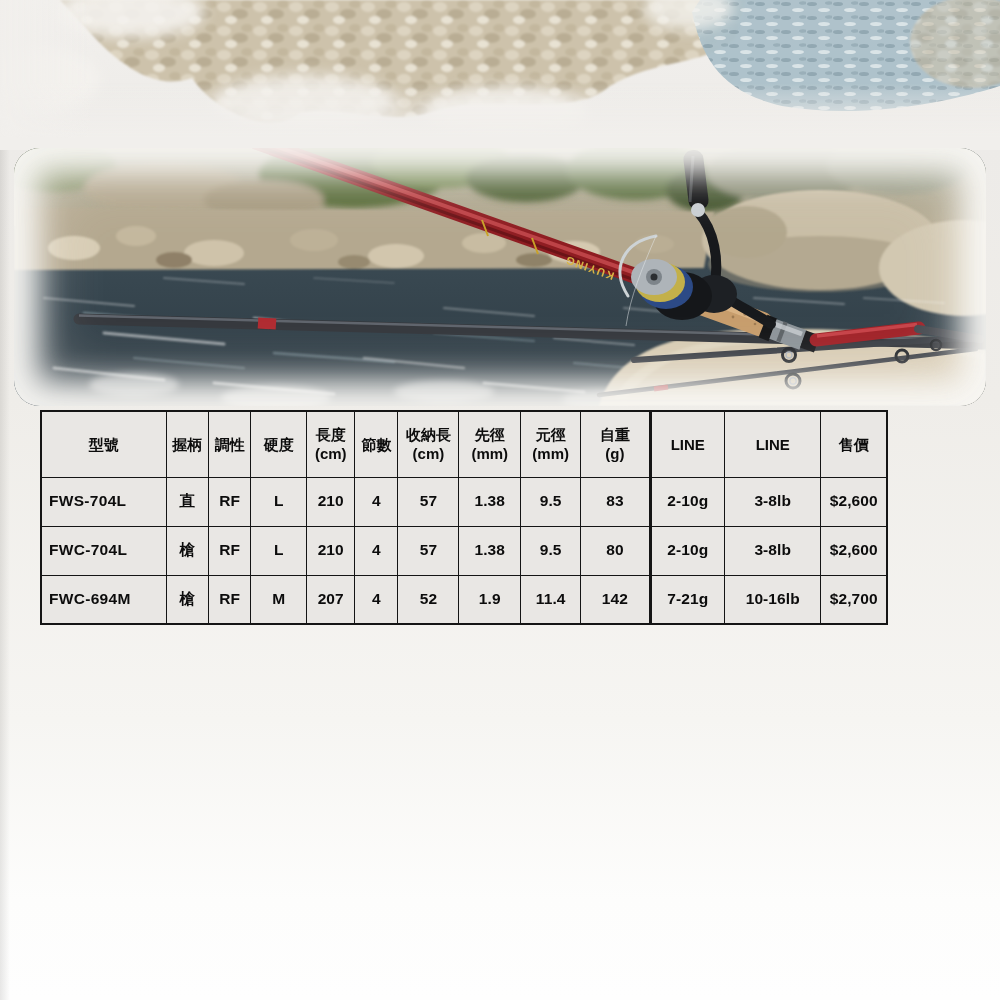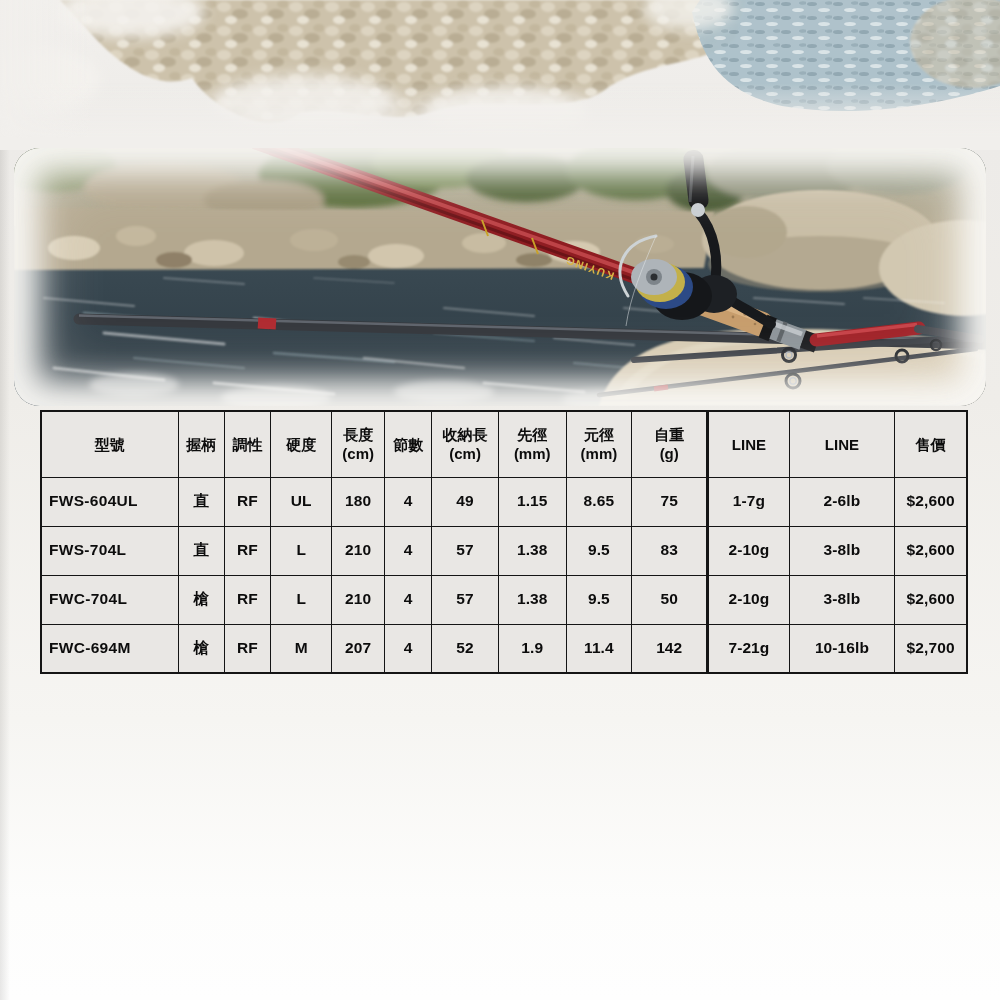--- a/index.html
+++ b/index.html
@@ -13,21 +13,21 @@
     background:linear-gradient(90deg,rgba(90,88,84,.14),rgba(90,88,84,0)); }
   .hero { position:absolute; top:0; left:0; width:1000px; height:410px; }
   .top-strip { position:absolute; top:0; left:0; width:1000px; height:150px; }
   .main-photo { position:absolute; top:148px; left:14px; width:972px; height:258px;
     border-radius:26px; overflow:hidden; background:#47565f; }
   .main-photo svg { display:block; }
   .vignette { position:absolute; top:148px; left:14px; width:972px; height:258px; border-radius:26px;
     box-shadow: inset 0 0 30px 24px rgba(248,247,244,.96), inset 0 0 70px 18px rgba(248,247,244,.45);
     pointer-events:none; }
   .table-wrap { position:absolute; top:410px; left:40px; }
-  table.spec { border-collapse:collapse; table-layout:fixed; width:928px;
+  table.spec { border-collapse:collapse; table-layout:fixed; width:848px;
     border:2.4px solid #151515; }
   table.spec th, table.spec td {
     border:1.6px solid #151515; background:#e9e7e4; color:#0c0c0c;
     font-weight:700; text-align:center; vertical-align:middle;
     font-size:15px; line-height:1.3; padding:0 2px; overflow:hidden; }
   table.spec thead th { height:66px; }
   table.spec tbody td { height:49px; font-size:15.5px; letter-spacing:.1px; }
   table.spec td.model { text-align:left; padding-left:7px; letter-spacing:.3px; }
   table.spec .thick-left { border-left-width:3.4px; }
 </style>
@@ -334,35 +334,20 @@
           <th>
             <div>LINE</div>
           </th>
           <th>
             <div>售價</div>
           </th>
         </tr>
     </thead>
     <tbody>
         <tr>
-          <td class="model">FWS-604UL</td>
-          <td>直</td>
-          <td>RF</td>
-          <td>UL</td>
-          <td>180</td>
-          <td>4</td>
-          <td>49</td>
-          <td>1.15</td>
-          <td>8.65</td>
-          <td>75</td>
-          <td class="thick-left">1-7g</td>
-          <td>2-6lb</td>
-          <td>$2,600</td>
-        </tr>
-        <tr>
           <td class="model">FWS-704L</td>
           <td>直</td>
           <td>RF</td>
           <td>L</td>
           <td>210</td>
           <td>4</td>
           <td>57</td>
           <td>1.38</td>
           <td>9.5</td>
           <td>83</td>
@@ -373,21 +358,21 @@
         <tr>
           <td class="model">FWC-704L</td>
           <td>槍</td>
           <td>RF</td>
           <td>L</td>
           <td>210</td>
           <td>4</td>
           <td>57</td>
           <td>1.38</td>
           <td>9.5</td>
-          <td>50</td>
+          <td>80</td>
           <td class="thick-left">2-10g</td>
           <td>3-8lb</td>
           <td>$2,600</td>
         </tr>
         <tr>
           <td class="model">FWC-694M</td>
           <td>槍</td>
           <td>RF</td>
           <td>M</td>
           <td>207</td>

